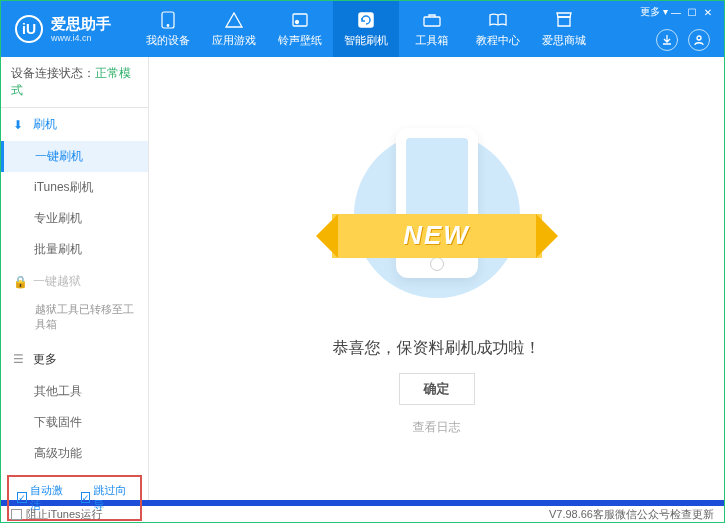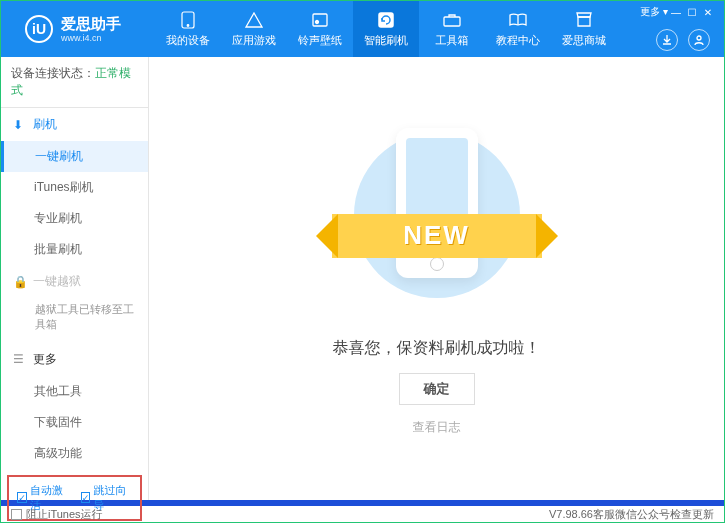--- a/index.html
+++ b/index.html
@@ -1,18 +1,18 @@
 <!DOCTYPE html>
 <html><head>
 <meta charset="utf-8">
 <style>
 * { margin: 0; padding: 0; box-sizing: border-box; }
 body { font-family: "Microsoft YaHei", Arial, sans-serif; font-size: 12px; background: #fff; width: 725px; height: 523px; border: 1px solid #23c574; overflow: hidden; }
 .header { background: #1a8bf0; height: 56px; display: flex; align-items: center; color: #fff; position: relative; }
-.logo-area { display: flex; align-items: center; padding: 0 24px; gap: 8px; }
+.logo-area { display: flex; align-items: center; padding: 0 14px; gap: 8px; }
 .logo-circle { width: 28px; height: 28px; border: 2px solid #fff; border-radius: 50%; display: flex; align-items: center; justify-content: center; font-weight: bold; font-size: 14px; }
 .brand-text { line-height: 1.2; }
 .brand-title { font-size: 15px; font-weight: bold; }
 .brand-url { font-size: 9px; opacity: 0.85; }
 .nav { display: flex; height: 100%; margin-left: 10px; }
 .nav-item { width: 66px; display: flex; flex-direction: column; align-items: center; justify-content: center; gap: 4px; cursor: pointer; font-size: 11px; }
 .nav-item.active { background: #0a77db; }
 .nav-icon { width: 18px; height: 18px; display: flex; align-items: center; justify-content: center; }
 .title-controls { position: absolute; top: 4px; right: 8px; display: flex; font-size: 10px; align-items: center; }
 .title-btn { width: 16px; height: 14px; display: flex; align-items: center; justify-content: center; cursor: pointer; }
@@ -36,21 +36,21 @@
 .main { flex: 1; display: flex; flex-direction: column; align-items: center; justify-content: center; position: relative; }
 .illus { position: relative; width: 210px; height: 200px; margin-bottom: 16px; }
 .ellipse { position: absolute; top: 10px; left: 22px; width: 166px; height: 166px; border-radius: 50%; background: #cfe9fb; }
 .phone { position: absolute; top: 6px; left: 64px; width: 82px; height: 150px; background: #fff; border-radius: 12px; box-shadow: 0 4px 12px rgba(0,0,0,0.08); }
 .phone::before { content:""; position:absolute; top:10px; left:10px; right:10px; bottom:22px; background:#cfe9fb; border-radius:4px; }
 .phone::after { content:""; position:absolute; bottom:7px; left:50%; transform:translateX(-50%); width:12px; height:12px; border:1.5px solid #ccc; border-radius:50%; }
 .ribbon { position: absolute; top: 92px; left: 0; right: 0; height: 44px; background: #ffd24d; display: flex; align-items: center; justify-content: center; }
 .ribbon::before, .ribbon::after { content:""; position:absolute; width:0; height:0; border:22px solid transparent; top:0; }
 .ribbon::before { left:-16px; border-right-color:#f4b400; border-left:none; }
 .ribbon::after { right:-16px; border-left-color:#f4b400; border-right:none; }
-.ribbon-text { font-size: 26px; font-weight: 900; color: #fff; letter-spacing: 2px; text-shadow: 1px 1px 0 #e09b00; }
+.ribbon-text { font-size: 26px; font-weight: 900; color: #fff; letter-spacing: 2px; text-shadow: 1px 1px 0 #e09b00; font-style: italic; }
 .success-msg { font-size: 16px; color: #444; margin-bottom: 14px; }
 .ok-btn { border: 1px solid #ddd; background: #fff; padding: 6px 24px; font-size: 13px; color: #555; cursor: pointer; margin-bottom: 14px; font-weight: bold; }
 .view-log { color: #aaa; font-size: 12px; cursor: pointer; }
 .statusbar { height: 22px; border-top: 6px solid #1d4ed8; display: flex; align-items: center; padding: 0 10px; font-size: 11px; color: #666; justify-content: space-between; }
 .sb-left { display: flex; align-items: center; gap: 4px; }
 .sb-cb { width: 11px; height: 11px; border: 1px solid #999; }
 .sb-right { display: flex; align-items: center; }
 svg { display: block; }
 </style>
 </head>

